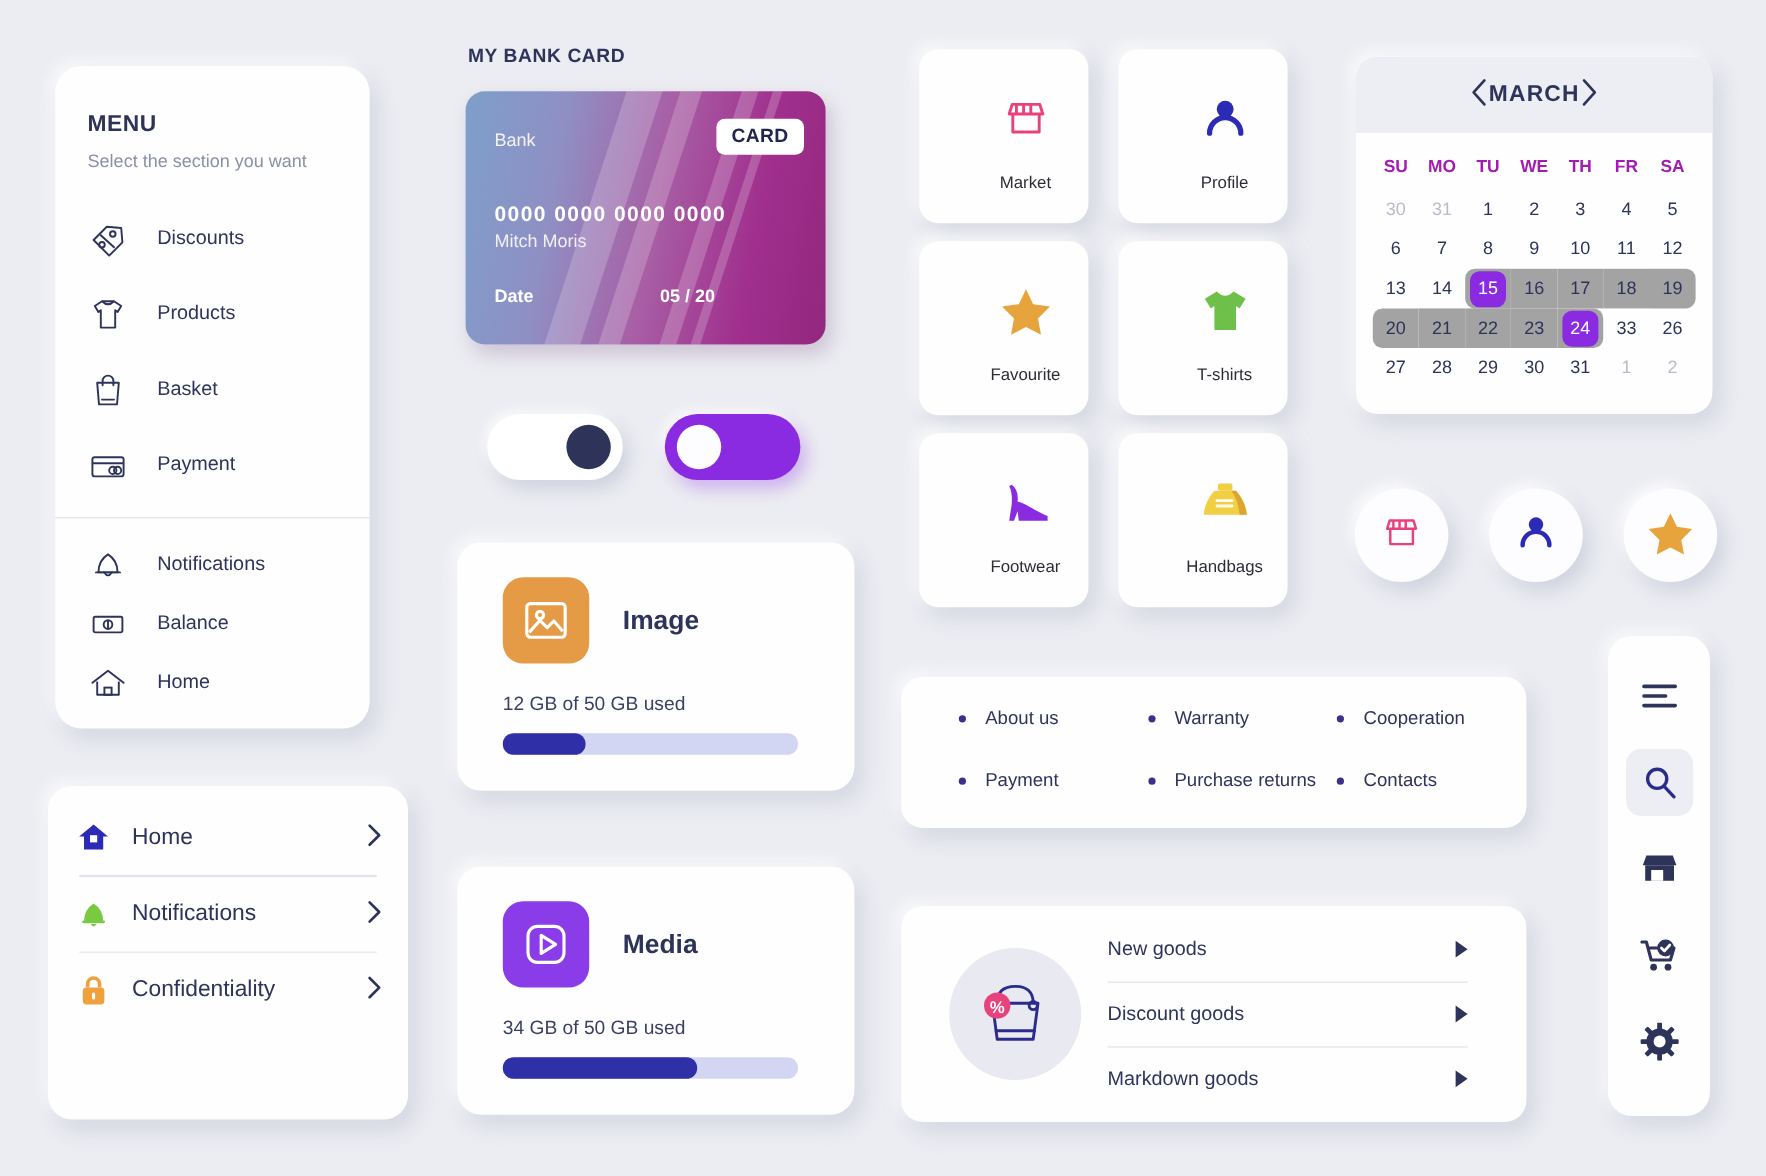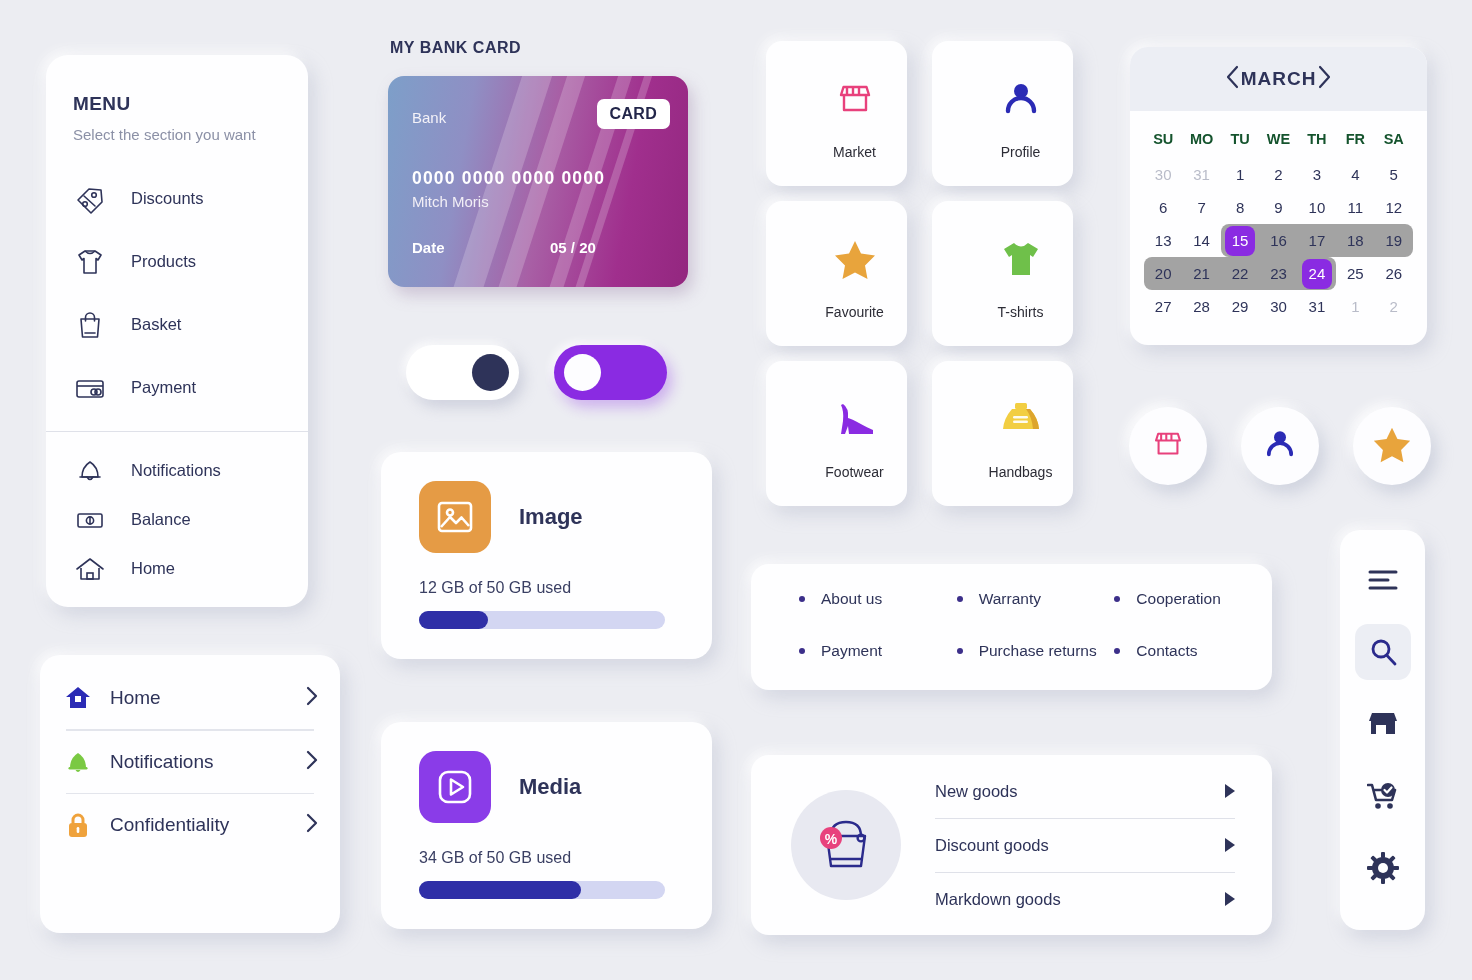--- a/index.html
+++ b/index.html
@@ -80,21 +80,21 @@
   .cat-tile { width: 141px; height: 145px; border-radius: 16px; display: flex; flex-direction: column; align-items: center; justify-content: center; padding-left: 36px; }
   .cat-label { font-size: 14px; color: #2c2c36; margin-top: 14px; }
   .cat-ico { height: 62px; display: flex; align-items: center; justify-content: center; }
 
   
   #calendar { left: 1130px; top: 47px; width: 297px; height: 298px; border-radius: 18px; overflow: hidden; }
   .cal-head { height: 64px; background: #eceef4; display: flex; align-items: center; justify-content: center; padding: 0 22px; }
   .cal-month { font-size: 19px; font-weight: bold; letter-spacing: 1px; color: #2e3359; }
   .cal-body { padding: 12px 14px 0 14px; background: #fefeff; }
   .cal-grid { display: grid; grid-template-columns: repeat(7, 1fr); }
-  .cal-dow { font-size: 14.5px; font-weight: bold; color: #14532d; text-align: center; padding: 8px 0 11px 0; }
+  .cal-dow { font-size: 14.5px; font-weight: bold; color: #a21caf; text-align: center; padding: 8px 0 11px 0; }
   .cal-cell { position: relative; height: 33px; display: flex; align-items: center; justify-content: center; font-size: 15px; color: #2e3359; }
   .cal-cell.muted { color: #b9bcc9; }
   .cal-cell.inrange { background: #a3a3a3; }
   .cal-cell.inrange.start { border-radius: 8px 0 0 8px; }
   .cal-cell.inrange.end { border-radius: 0 8px 8px 0; }
   .cal-cell .pill { width: 30px; height: 30px; border-radius: 8px; background: #8a2be2; color: #ffffff; display: flex; align-items: center; justify-content: center; }
 
   
   .circ-btn { position: absolute; width: 78px; height: 78px; border-radius: 50%; background: #fdfdff;
     display: flex; align-items: center; justify-content: center;
@@ -102,21 +102,21 @@
 
   
   #footer-links { left: 751px; top: 564px; width: 521px; height: 126px; border-radius: 18px; padding: 26px 0 0 0; }
   .fl-grid { display: grid; grid-template-columns: 1fr 1fr 1fr; row-gap: 34px; padding-left: 48px; }
   .fl-item { display: flex; align-items: center; font-size: 15.5px; color: #2e3359; }
   .fl-dot { width: 6px; height: 6px; border-radius: 50%; background: #3c2f8a; margin-right: 16px; flex: none; }
 
   
   #goods-card { left: 751px; top: 755px; width: 521px; height: 180px; border-radius: 18px; display: flex; align-items: center; }
   .goods-circle { width: 110px; height: 110px; border-radius: 50%; background: #e8e9f1; margin-left: 40px; display: flex; align-items: center; justify-content: center; flex: none; }
-  .goods-list { margin-left: 34px; width: 300px; }
+  .goods-list { margin-left: 22px; width: 300px; }
   .goods-row { display: flex; align-items: center; height: 53px; }
   .goods-label { flex: 1; font-size: 16.5px; color: #2e3359; }
   .goods-sep { height: 1px; background: #dfe1e9; }
   .tri-r { width: 0; height: 0; border-left: 10px solid #2e3359; border-top: 7px solid transparent; border-bottom: 7px solid transparent; }
 
   
   #iconbar { left: 1340px; top: 530px; width: 85px; height: 400px; border-radius: 20px; display: flex; flex-direction: column; align-items: center; padding-top: 22px; }
   .ib-item { width: 56px; height: 56px; border-radius: 13px; display: flex; align-items: center; justify-content: center; margin-bottom: 16px; }
   .ib-item.active { background: #eceef4; }
 </style>
@@ -423,21 +423,21 @@
           <div class="cal-cell inrange end">19</div>
         </div>
         <div class="cal-grid">
           <div class="cal-cell inrange start">20</div>
           <div class="cal-cell inrange">21</div>
           <div class="cal-cell inrange">22</div>
           <div class="cal-cell inrange">23</div>
           <div class="cal-cell inrange end">
             <div class="pill">24</div>
           </div>
-          <div class="cal-cell">25</div>
+          <div class="cal-cell">33</div>
           <div class="cal-cell">26</div>
         </div>
         <div class="cal-grid">
           <div class="cal-cell">27</div>
           <div class="cal-cell">28</div>
           <div class="cal-cell">29</div>
           <div class="cal-cell">30</div>
           <div class="cal-cell">31</div>
           <div class="cal-cell muted">1</div>
           <div class="cal-cell muted">2</div>

